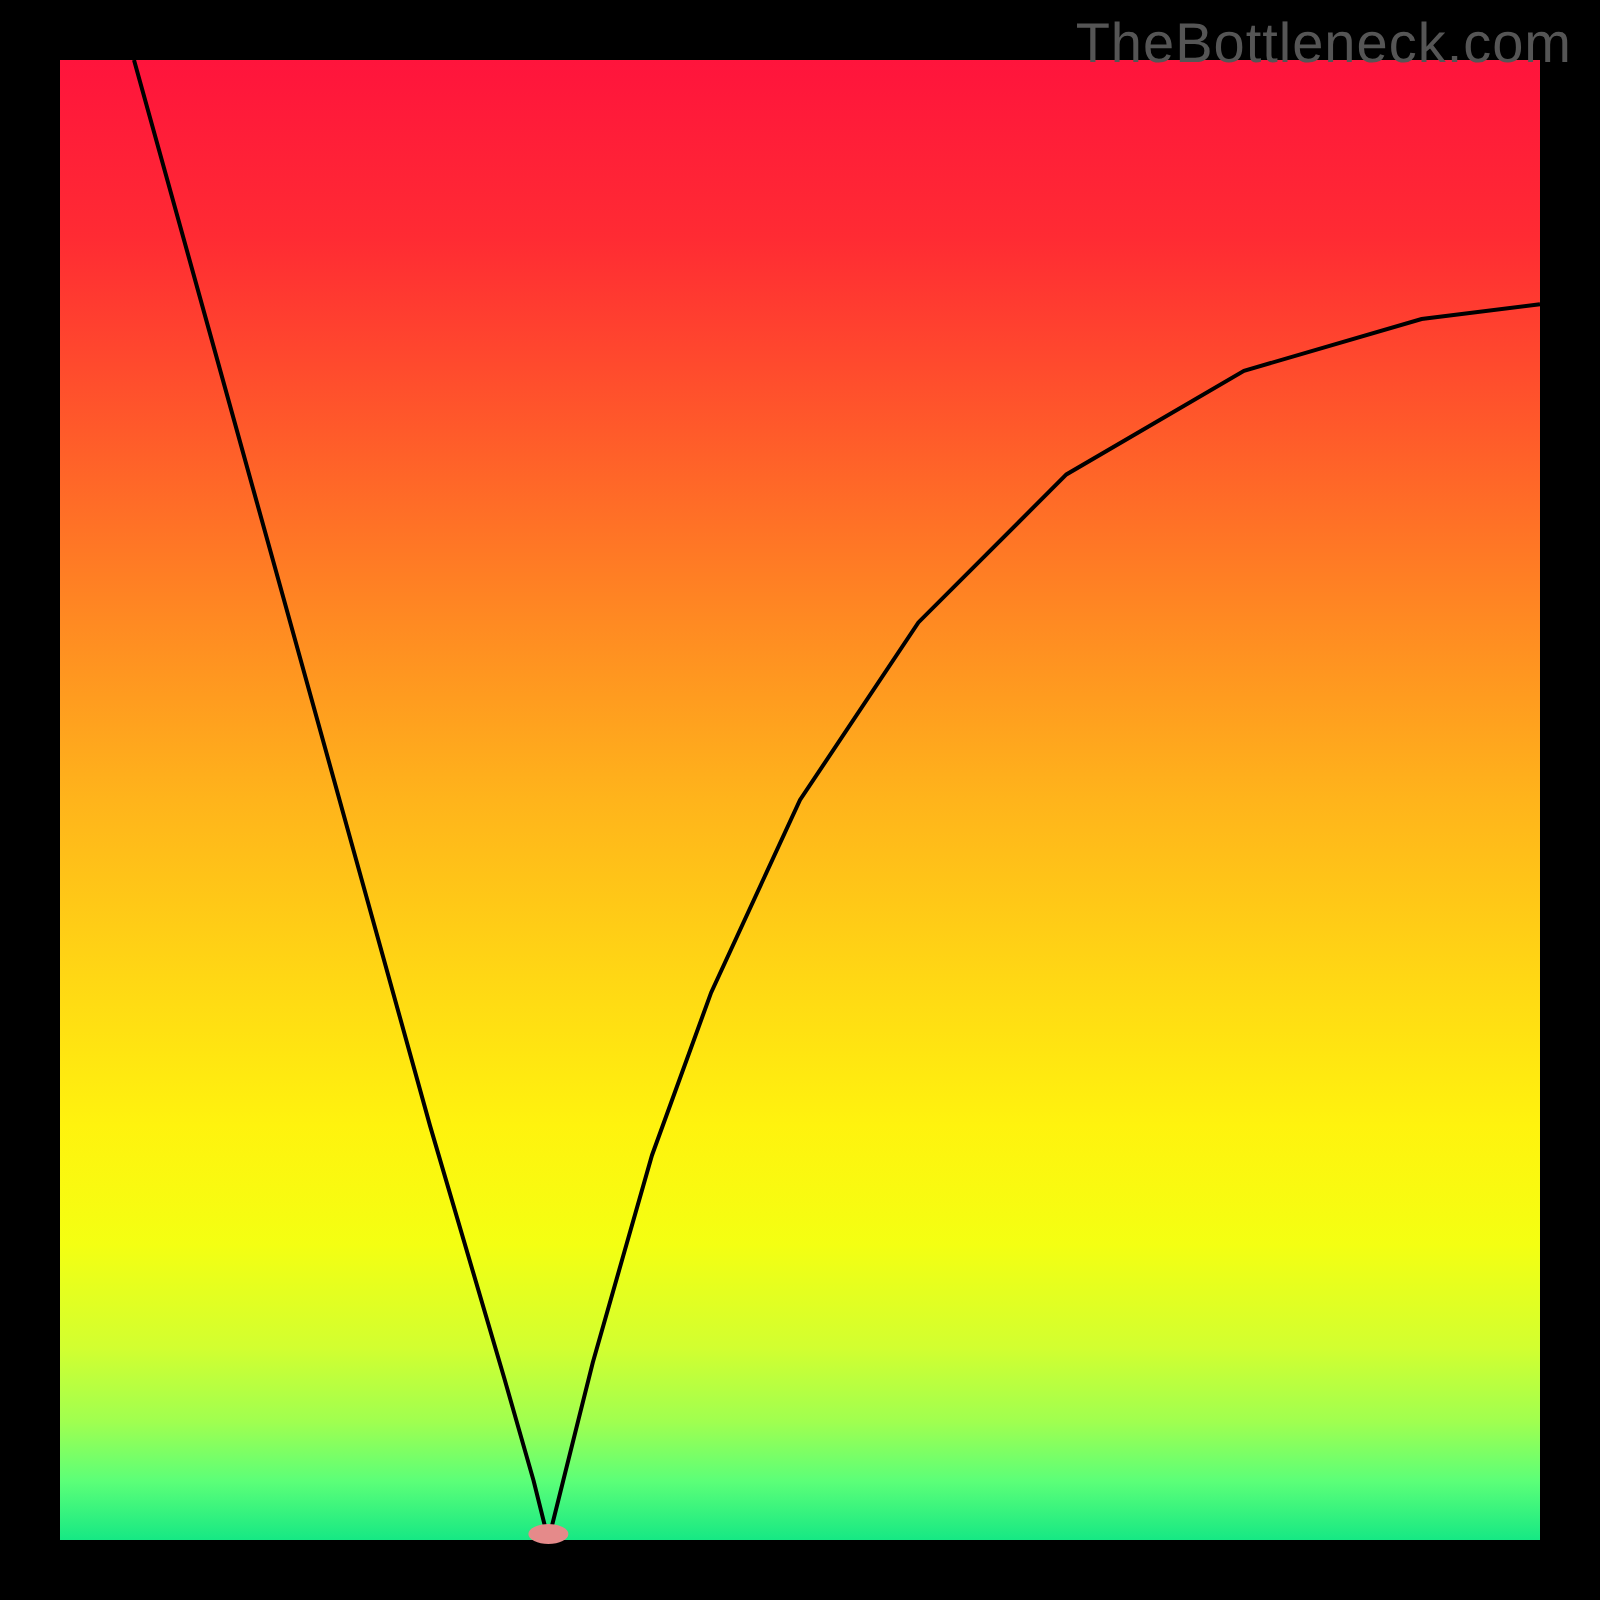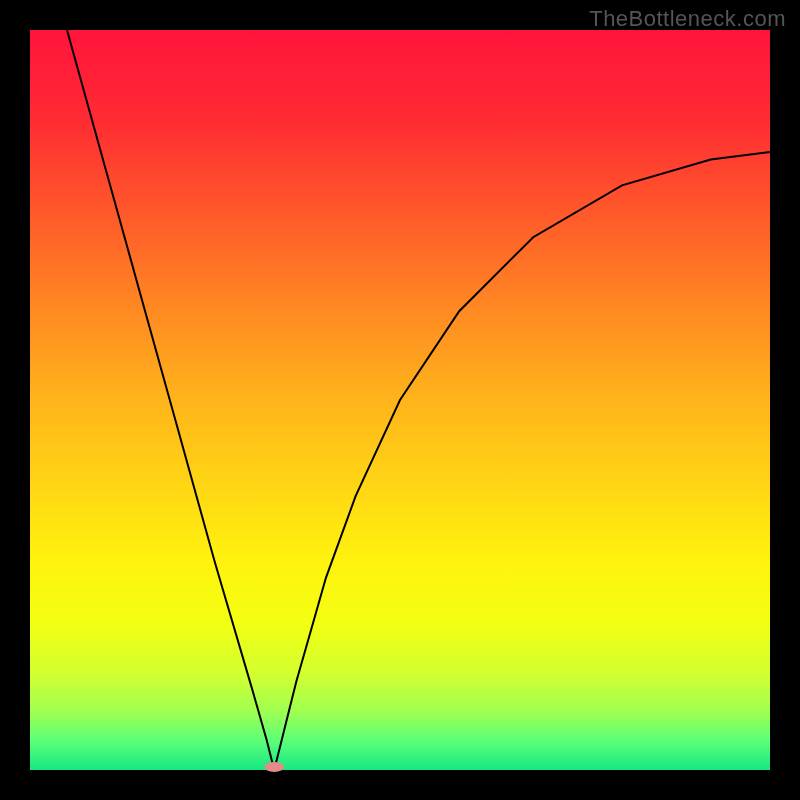--- a/index.html
+++ b/index.html
@@ -14,21 +14,21 @@
   .frame {
     position: relative;
     width: 800px;
     height: 800px;
     background: #000;
   }
   .watermark {
     position: absolute;
     top: 6px;
     right: 14px;
-    font-size: 22px;
+    font-size: 28px;
     font-weight: 500;
     color: #555;
     letter-spacing: 0.5px;
     z-index: 50;
   }
   svg {
     position: absolute;
     top: 0;
     left: 0;
   }

